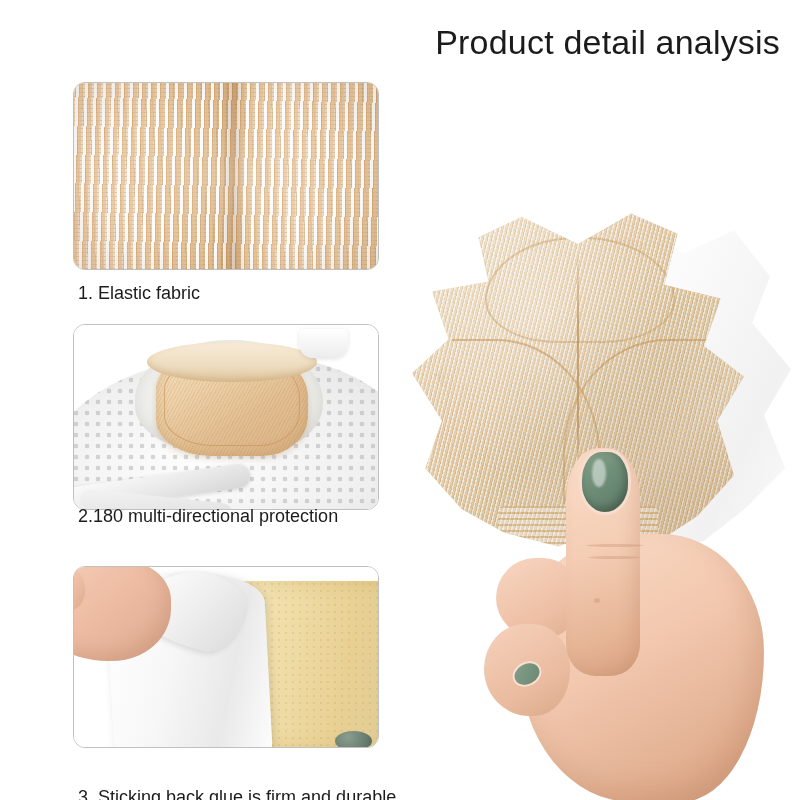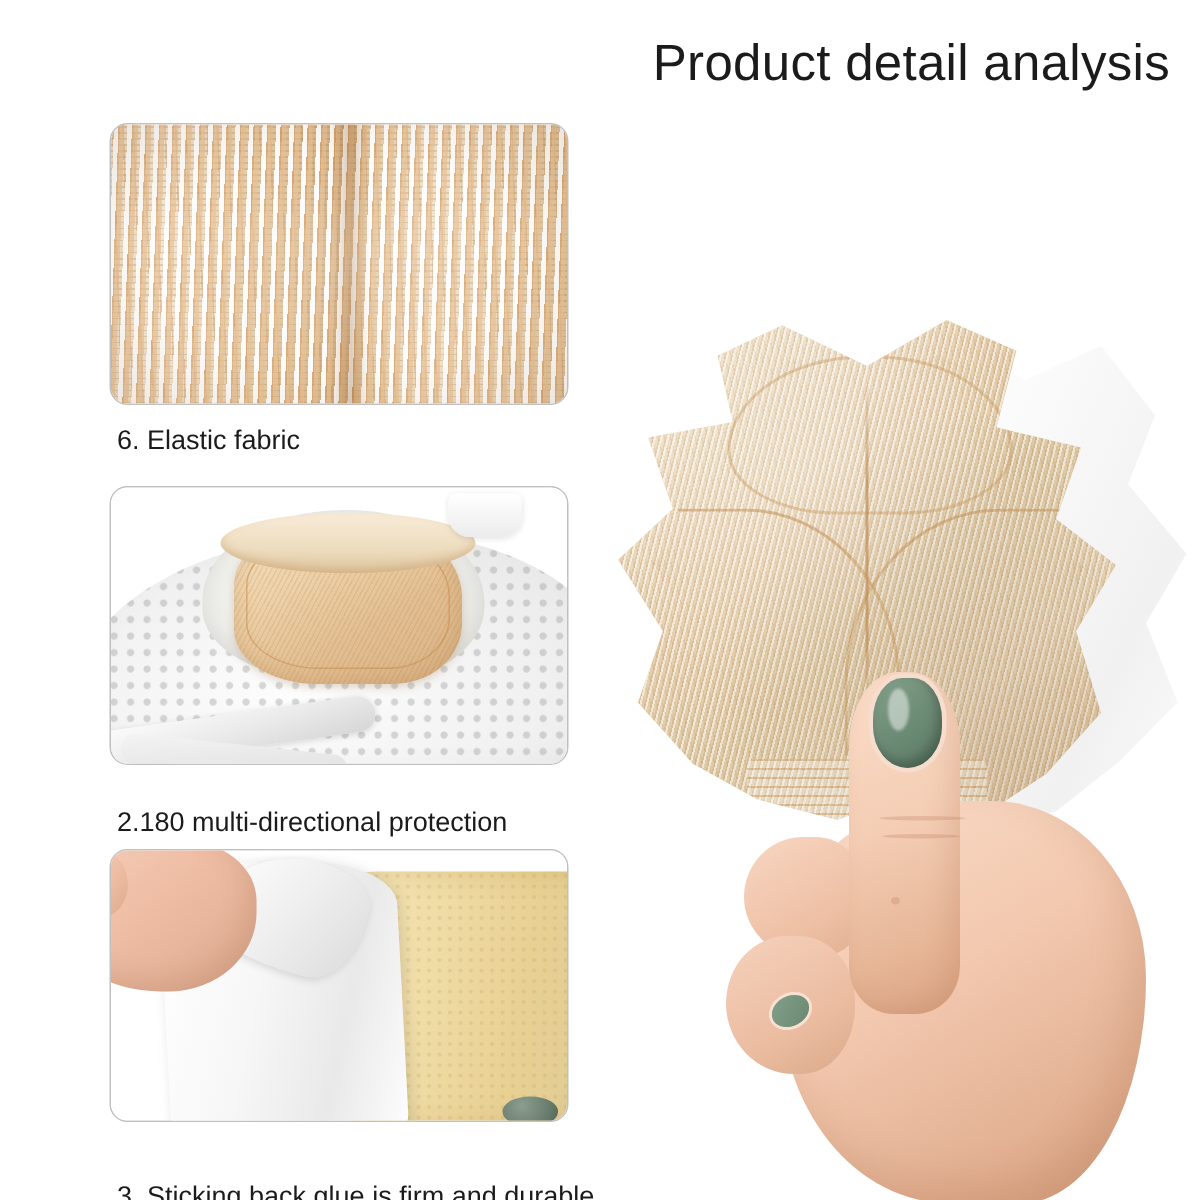--- a/index.html
+++ b/index.html
@@ -54,21 +54,21 @@
 
   .caption {
     position: absolute;
     left: 78px;
     font-size: 18px;
     line-height: 24px;
     color: #1b1b1b;
     white-space: nowrap;
   }
   #cap1 { top: 281px; }
-  #cap2 { top: 536px; }
+  #cap2 { top: 504px; }
   #cap3 { top: 757px; margin-top: 28px; }
 
   
   .fabric {
     position: absolute;
     inset: 0;
     background-color: #f6efe6;
     background-image:
       repeating-linear-gradient(92deg,
         rgba(255,255,255,0.00) 0px,
@@ -539,21 +539,21 @@
 
   <div class="page-title">Product detail analysis</div>
 
   <div class="thumb" id="thumb1">
     <div class="thumb-inner">
       <div class="fabric"></div>
       <div class="fabric-crease"></div>
       <div class="fabric-vig"></div>
     </div>
   </div>
-  <div class="caption" id="cap1">6. Elastic fabric</div>
+  <div class="caption" id="cap1">1. Elastic fabric</div>
 
   <div class="thumb" id="thumb2">
     <div class="thumb-inner">
       <div class="shoe-bg"></div>
       <div class="shoe-body"></div>
       <div class="shoe-mesh"></div>
       <div class="shoe-collar"></div>
       <div class="insert-pad">
         <div class="insert-mesh"></div>
       </div>

